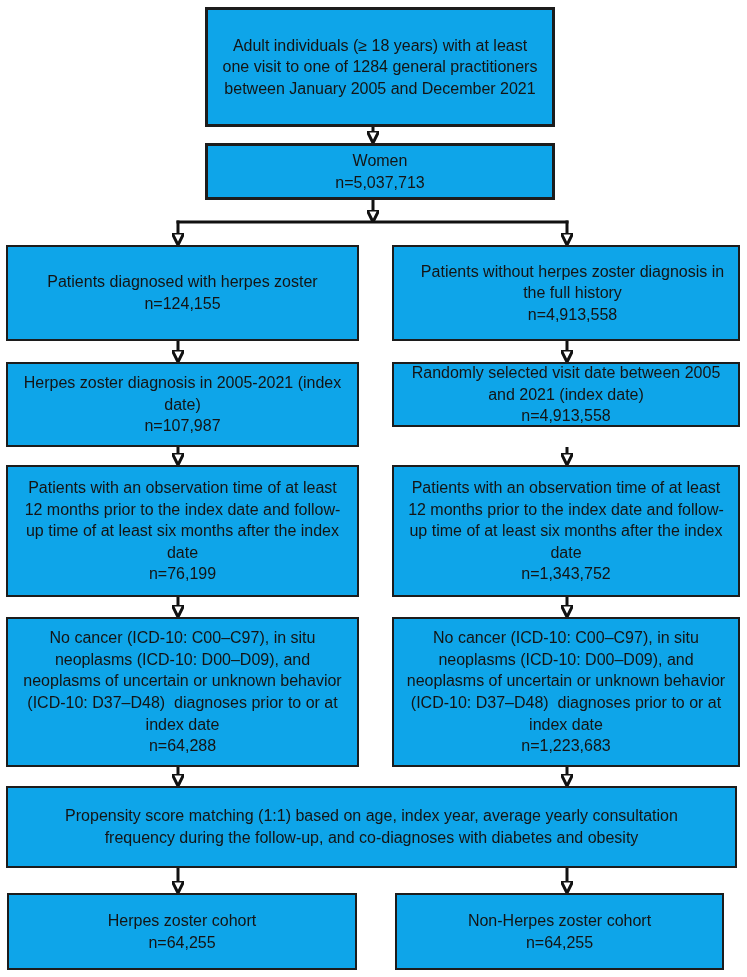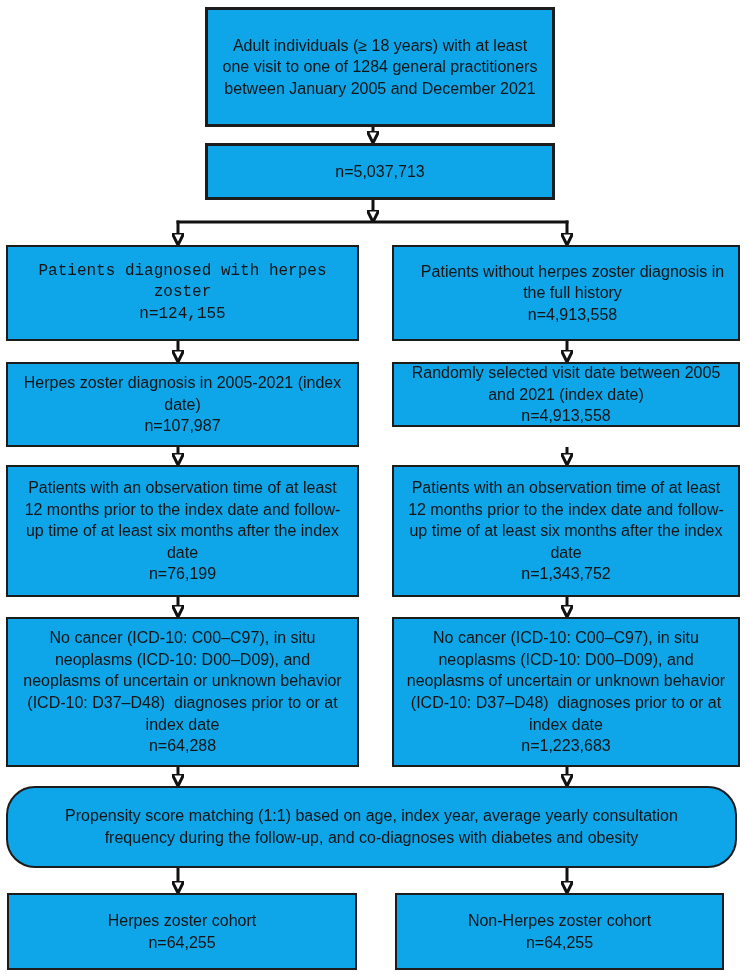--- a/index.html
+++ b/index.html
@@ -31,30 +31,30 @@
   }
   .box .label, .box .count {
     width: 100%;
   }
   .b-thick { border-width: 3px; }
 
   
   #box-top      { left: 205px; top: 7px;   width: 350px; height: 120px; }
   #box-women    { left: 205px; top: 143px; width: 350px; height: 57px;  }
 
-  #box-l1 { left: 6px;   top: 245px; width: 353px; height: 96px; font-family: Liberation Mono, monospace;  }
+  #box-l1 { left: 6px;   top: 245px; width: 353px; height: 96px;  }
   #box-r1 { left: 392px; top: 245px; width: 348px; height: 96px; padding-left: 24px;  }
   #box-l2 { left: 6px;   top: 362px; width: 353px; height: 85px;  }
   #box-r2 { left: 392px; top: 362px; width: 348px; height: 65px;  }
   #box-l3 { left: 6px;   top: 465px; width: 353px; height: 132px; }
   #box-r3 { left: 392px; top: 465px; width: 348px; height: 132px; }
   #box-l4 { left: 6px;   top: 617px; width: 353px; height: 150px; }
   #box-r4 { left: 392px; top: 617px; width: 348px; height: 150px; }
 
-  #box-matching { left: 6px;  top: 786px; width: 731px; height: 82px; padding: 4px 20px; border-radius: 29px; }
+  #box-matching { left: 6px;  top: 786px; width: 731px; height: 82px; padding: 4px 20px; }
   #box-final-l  { left: 7px;   top: 893px; width: 350px; height: 77px; }
   #box-final-r  { left: 395px; top: 893px; width: 329px; height: 77px; }
 
   #connectors {
     position: absolute;
     left: 0; top: 0;
     width: 747px; height: 977px;
     pointer-events: none;
   }
   #connectors line, #connectors path {
@@ -95,20 +95,21 @@
     <line x1="567" y1="597" x2="567" y2="606" marker-end="url(#ah)"></line>
     <line x1="567" y1="767" x2="567" y2="775" marker-end="url(#ah)"></line>
     <line x1="567" y1="868" x2="567" y2="882" marker-end="url(#ah)"></line>
   </svg>
 
   <div class="box b-thick" id="box-top">
     <div class="label">Adult individuals (≥ 18 years) with at least one visit to one of 1284 general practitioners between January 2005 and December 2021</div>
   </div>
 
   <div class="box b-thick" id="box-women">
+    <div class="label">Women</div>
     <div class="count">n=5,037,713</div>
   </div>
 
   <div class="box" id="box-l1">
     <div class="label">Patients diagnosed with herpes zoster</div>
     <div class="count">n=124,155</div>
   </div>
 
   <div class="box" id="box-r1">
     <div class="label">Patients without herpes zoster diagnosis in the full history</div>

